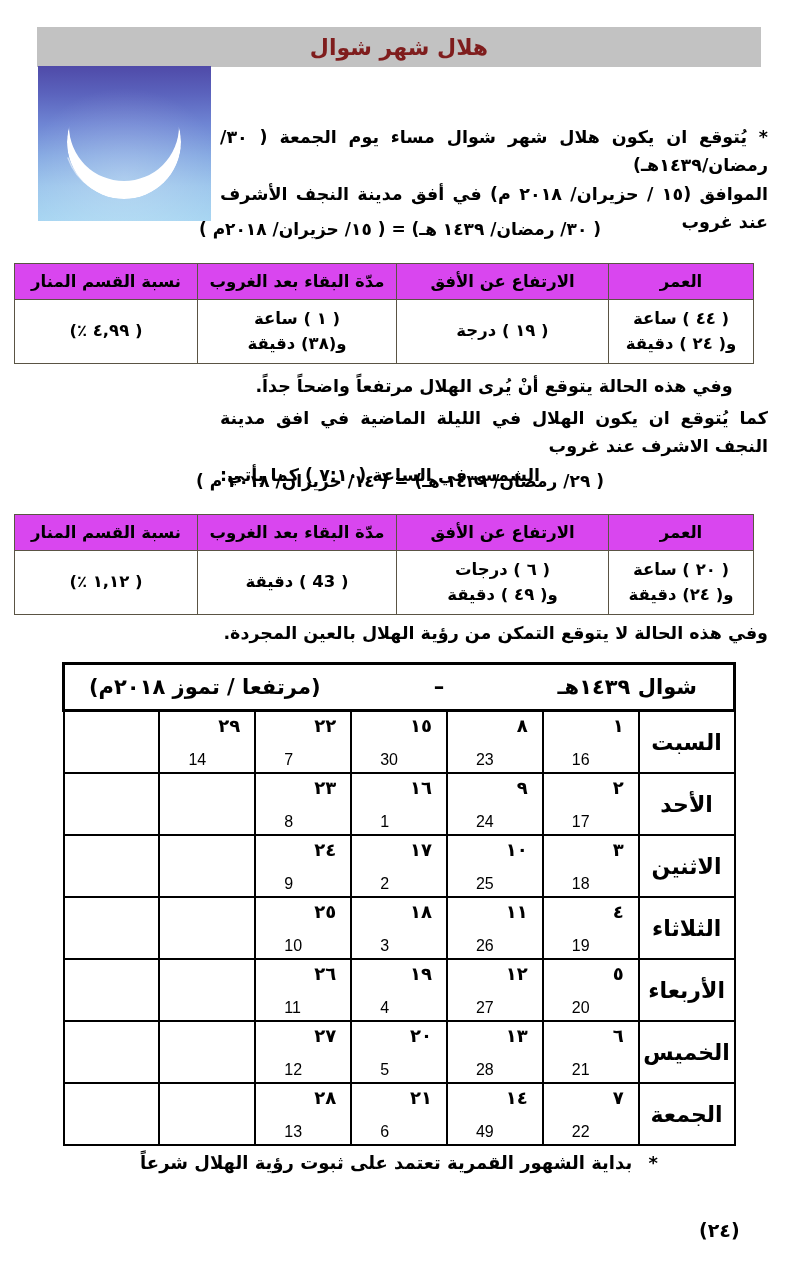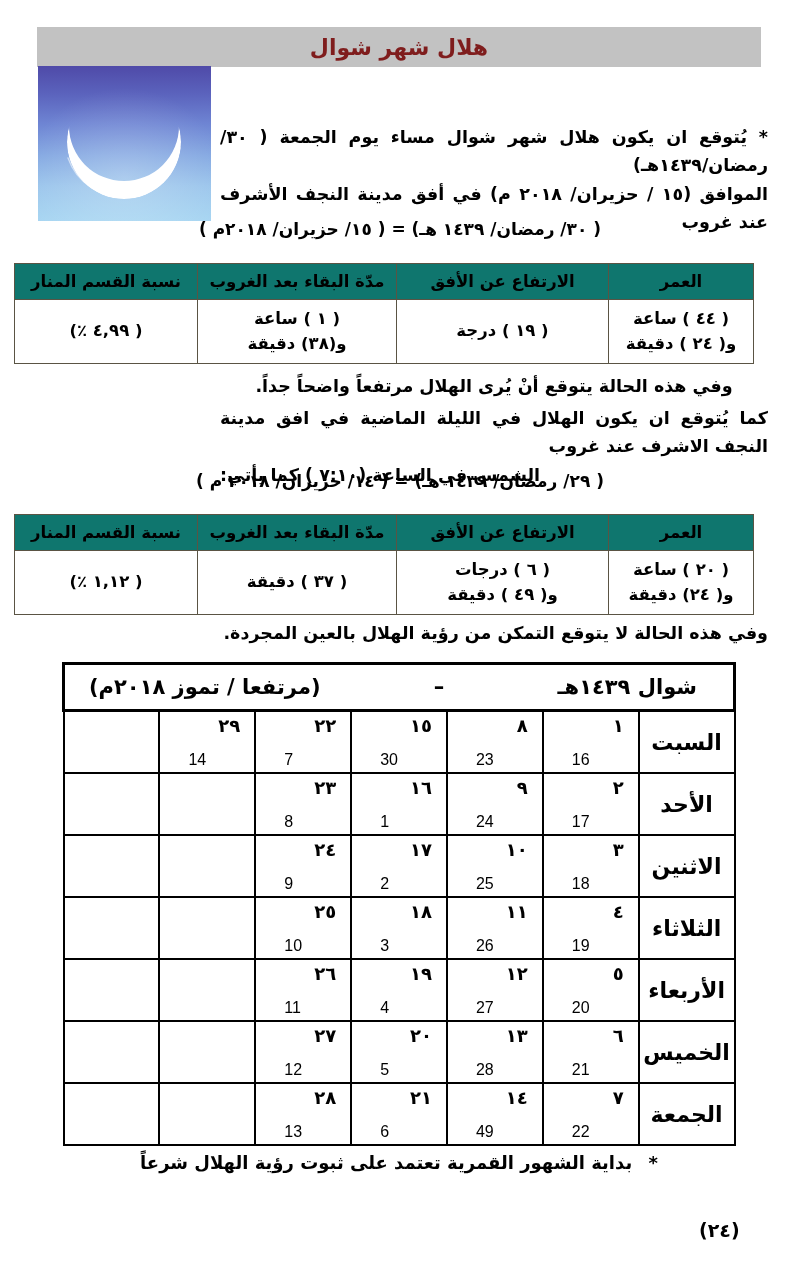--- a/index.html
+++ b/index.html
@@ -102,21 +102,21 @@
   #info-table-2 { top: 514px; }
 
   table.info-table th,
   table.info-table td {
     border: 1px solid #5a5444;
     text-align: center;
     vertical-align: middle;
     font-weight: bold;
   }
   table.info-table th {
-    background: #0f766e;
+    background: #d946ef;
     font-size: 16.5px;
     height: 31px;
     padding: 2px 3px;
   }
   table.info-table td {
     background: #ffffff;
     font-size: 16.5px;
     height: 55px;
     padding: 4px 3px;
     line-height: 1.5;
@@ -324,21 +324,21 @@
       <tr>
         <td>
           <span class="sub">( ٢٠ ) ساعة</span>
           <span class="sub">و( ٢٤) دقيقة</span>
         </td>
         <td>
           <span class="sub">( ٦ ) درجات</span>
           <span class="sub">و( ٤٩ ) دقيقة</span>
         </td>
         <td>
-          <span class="sub">( ٣٧ ) دقيقة</span>
+          <span class="sub">( 43 ) دقيقة</span>
         </td>
         <td>( ١,١٢ ٪)</td>
       </tr>
     </tbody>
   </table>
 
   <div id="after-table-2">وفي هذه الحالة لا يتوقع التمكن من رؤية الهلال بالعين المجردة.</div>
 
   <table class="calendar">
     <tbody>

